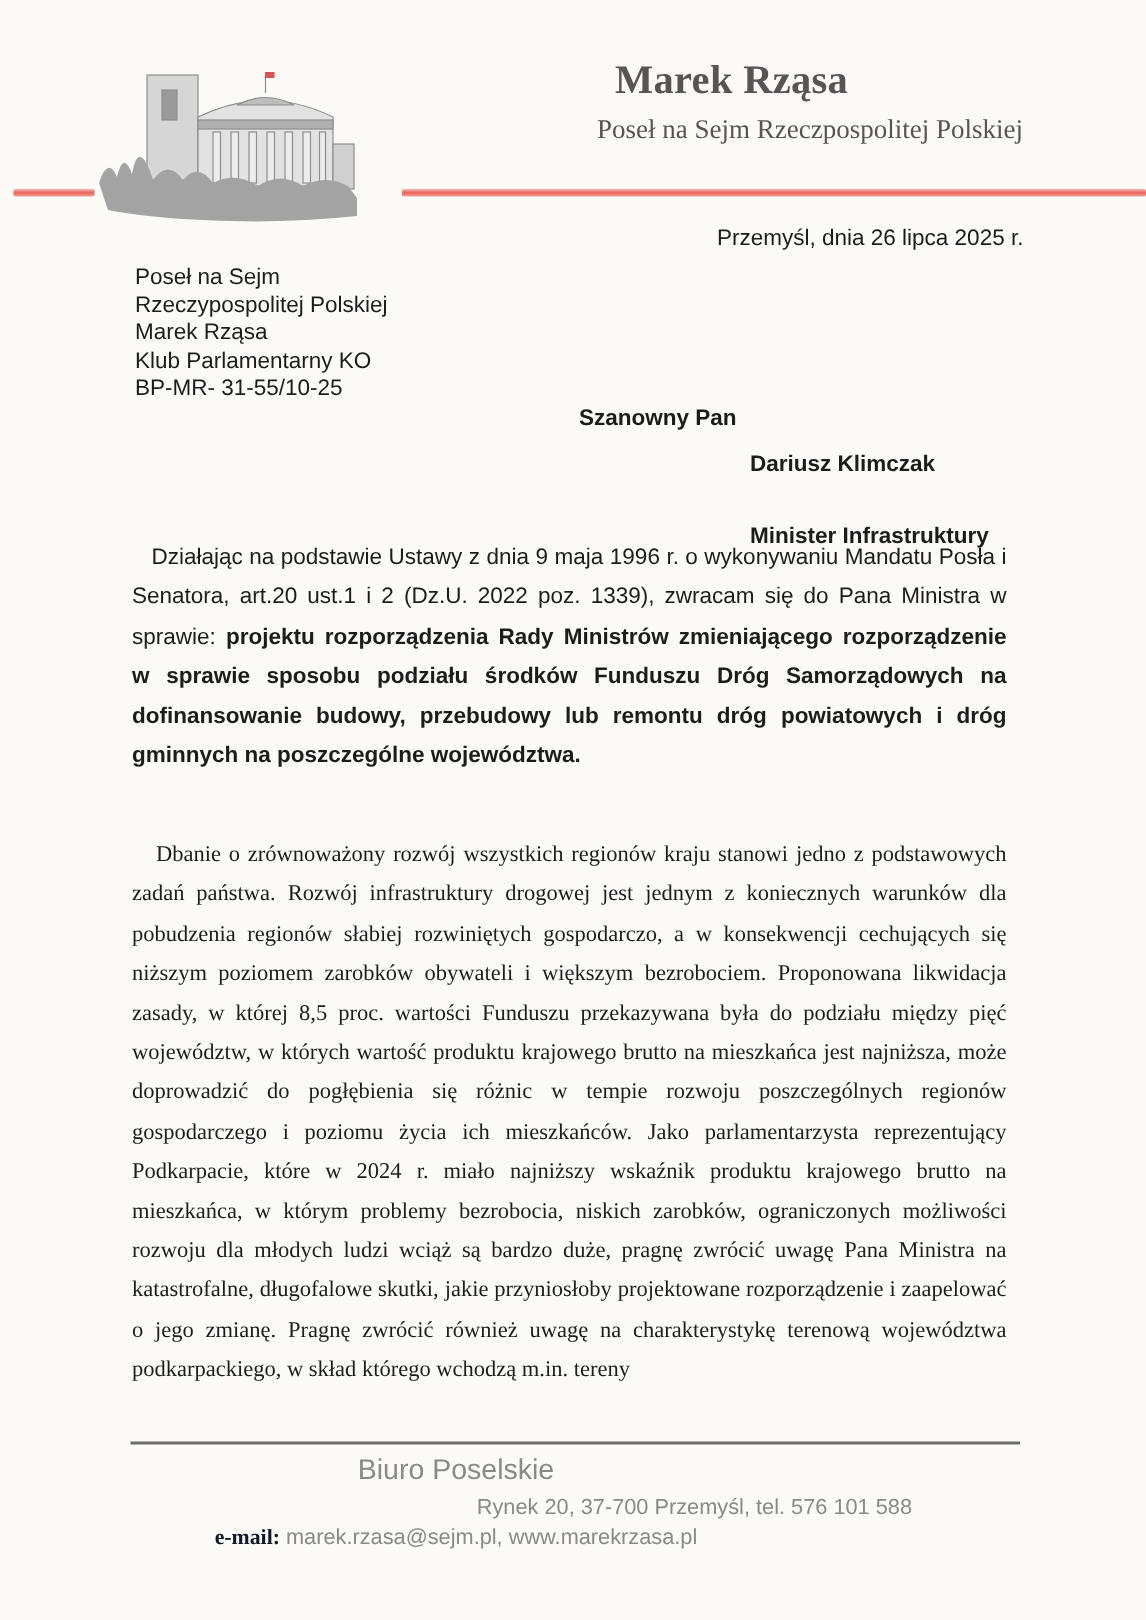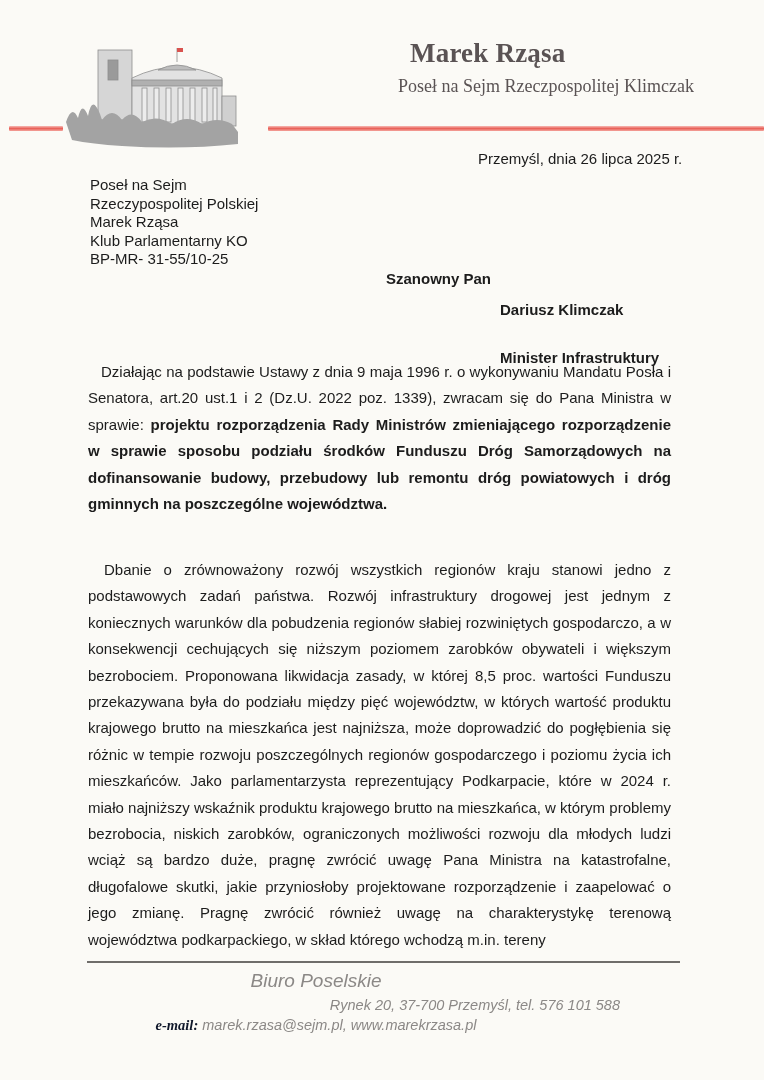--- a/index.html
+++ b/index.html
@@ -42,27 +42,27 @@
   .recipient { position: absolute; font-size: 15px; font-weight: bold; }
   .r1 { left: 386px; top: 270px; }
   .r2 { left: 500px; top: 301px; }
   .r3 { left: 500px; top: 349px; }
   .body {
     position: absolute; left: 88px; width: 583px;
     font-size: 15px; line-height: 26.4px;
     text-align: justify;
   }
   .p1 { top: 359px; text-indent: 13px; }
-  .p2 { top: 557px; text-indent: 16px; }
+  .p2 { top: 557px; text-indent: 16px; font-family: Liberation Serif, serif; }
   .body b { font-weight: bold; }
   .footer-rule {
     position: absolute; left: 87px; top: 961px; width: 593px; height: 2px;
     background: #6f6d6a;
   }
-  .footer { position: absolute; left: 12px; width: 608px; text-align: center; color: #8b8886; font-style: italic; }
+  .footer { position: absolute; left: 0; width: 608px; text-align: center; color: #8b8886; }
   .f1 { top: 970px; font-size: 19px; }
   .f2 { top: 997px; font-size: 14.5px; text-align: right; }
   .f3 { top: 1017px; font-size: 14.5px; }
   .f3 .label { font-family: "Liberation Serif", serif; font-weight: bold; color: #0f172a; }
 </style>
 </head>
 <body>
 
 <div class="letterhead">
   <svg class="logo" viewBox="0 0 215 110">
@@ -83,21 +83,21 @@
           <rect x="140" y="44" width="5" height="34"></rect>
         <rect x="151" y="44" width="4" height="34"></rect>
       </g>
       <rect x="160" y="52" width="14" height="30" fill="#d0d0d0"></rect>
     </g>
     <path d="M4 78 Q10 60 16 74 Q20 56 26 72 Q30 50 38 70 L40 76 Q50 62 60 76 Q70 64 80 78 Q95 70 110 80 Q125 70 140 80 Q155 72 170 80 L176 88 L176 100 Q120 106 60 102 Q30 100 10 96 Z" fill="#a3a3a3"></path>
   </svg>
   <div class="rule-red rule-left"></div>
   <div class="rule-red rule-right"></div>
   <div class="mp-name">Marek Rząsa</div>
-  <div class="mp-title">Poseł na Sejm Rzeczpospolitej Klimczak</div>
+  <div class="mp-title">Poseł na Sejm Rzeczpospolitej Polskiej</div>
 </div>
 
 <div class="date">Przemyśl, dnia 26 lipca 2025 r.</div>
 
 <div class="sender">
   <div>Poseł na Sejm</div>
   <div>Rzeczypospolitej Polskiej</div>
   <div>Marek Rząsa</div>
   <div>Klub Parlamentarny KO</div>
   <div>BP-MR- 31-55/10-25</div>

